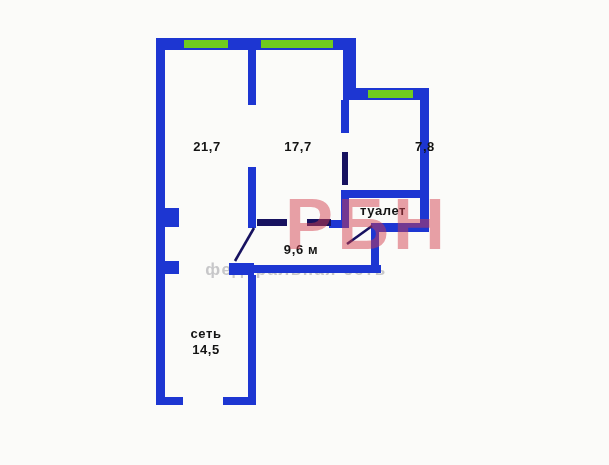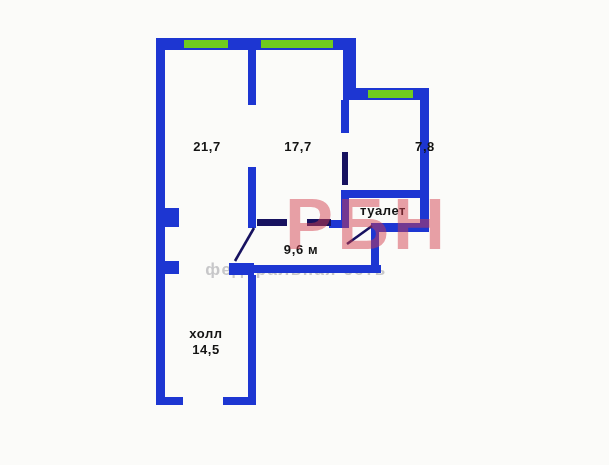--- a/index.html
+++ b/index.html
@@ -86,20 +86,20 @@
     <line x1="219" y1="261" x2="238" y2="228"></line>
     <line x1="331" y1="244" x2="356" y2="226"></line>
   </svg>
 
   <div class="room-label" style="left:191px;top:146px;">21,7</div>
   <div class="room-label" style="left:282px;top:146px;">17,7</div>
   <div class="room-label" style="left:366px;top:146px;margin-left:43px;">7,8</div>
   <div class="room-label" style="left:367px;top:210px;text-align:center;">туалет</div>
   <div class="room-label" style="left:285px;top:249px;">9,6 м</div>
   <div class="room-label" style="left:190px;top:341px;">
-    <span>холл</span>
+    <span>сеть</span>
     <span class="line2">14,5</span>
   </div>
 
   <div class="subtitle-mark" style="left:280px;top:270px;">федеральная сеть</div>
   <div class="brand-mark" style="left:307px;top:224px;">РБН</div>
 
 </div>
 
 </body></html>

